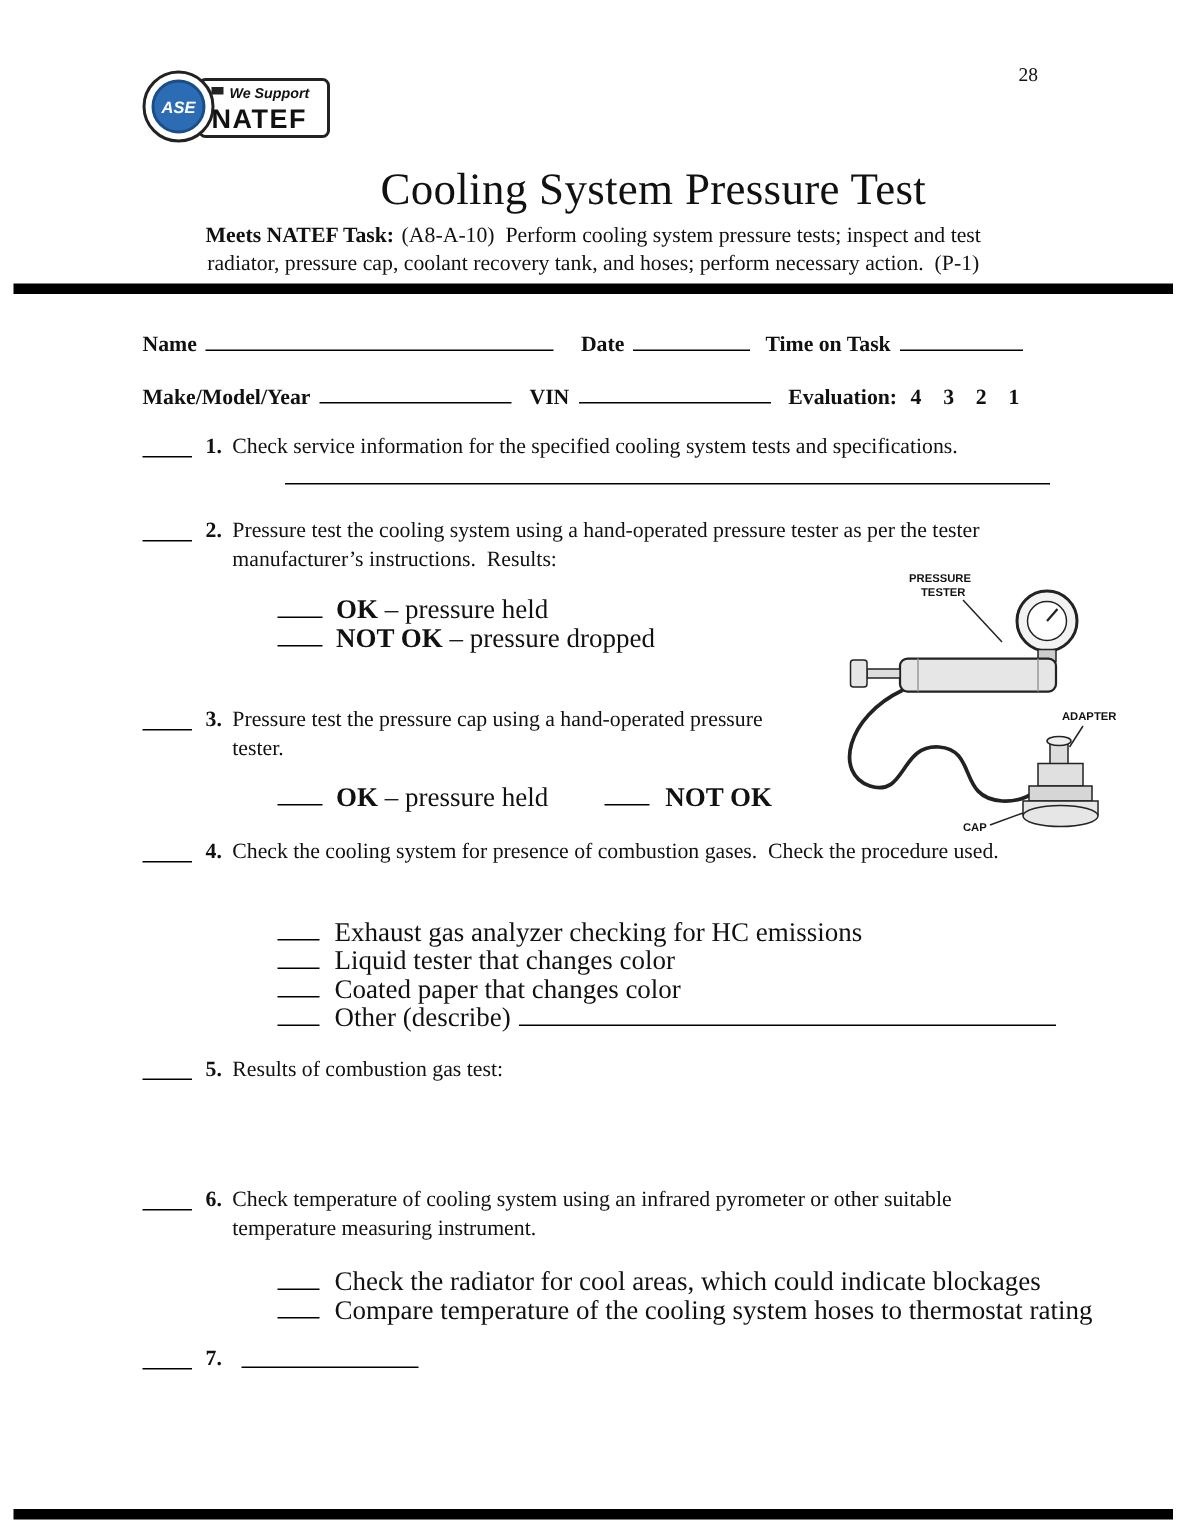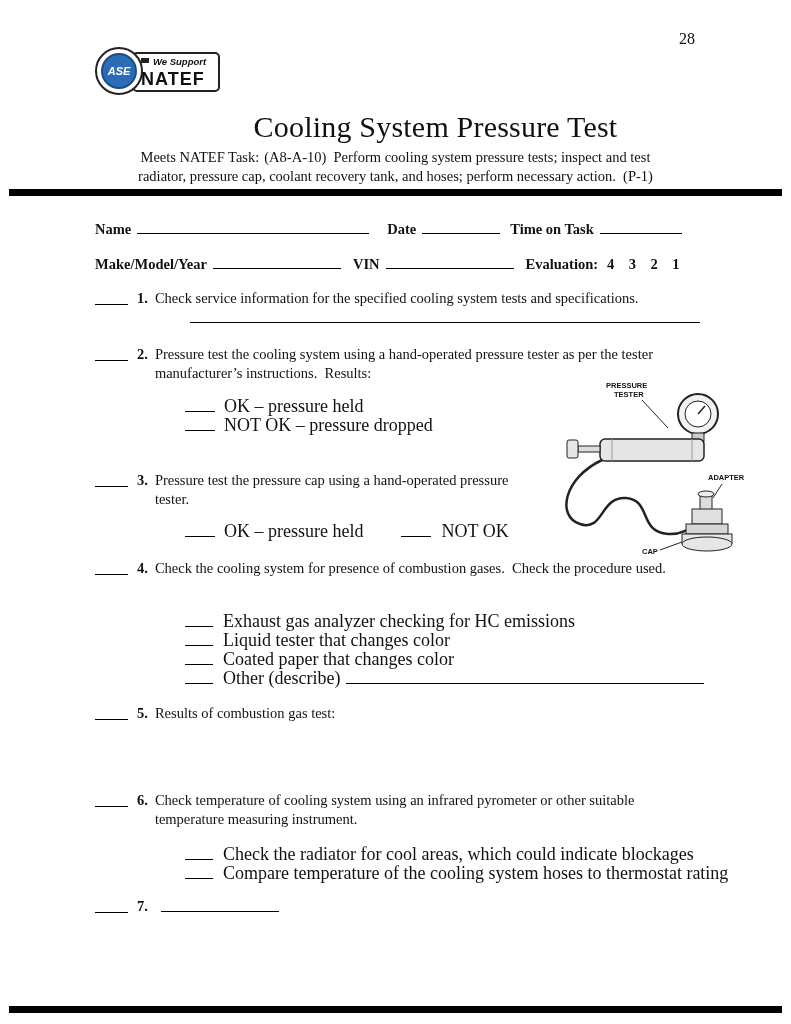--- a/index.html
+++ b/index.html
@@ -1,22 +1,22 @@
 <!DOCTYPE html>
 <html><head>
 <meta charset="utf-8">
 <style>
   html,body{margin:0;padding:0;background:#fff;}
   .page{
     position:relative;width:791px;height:1024px;background:#fff;
     font-family:"Liberation Serif", serif;color:#111;overflow:hidden;
   }
-  .b{font-weight:normal;}
+  .b{font-weight:bold;}
   .rule{position:absolute;left:9px;right:9px;height:7px;background:#000;}
-  .page-num{position:absolute;top:30px;left:679px;font-size:16px;}
+  .page-num{position:absolute;top:42px;left:679px;font-size:13px;}
   .title{position:absolute;top:110px;left:0;width:100%;text-align:center;
          font-size:30px;font-weight:normal;letter-spacing:.2px;margin-left:40px;}
   .task{position:absolute;top:148px;left:0;width:100%;text-align:center;
         font-size:14.5px;line-height:18.5px;}
   .task .b{margin-right:5px;}
   .meta{position:absolute;left:95px;font-size:14.5px;white-space:nowrap;}
   .meta .lbl{font-weight:bold;}
   .obk{display:inline-block;border-bottom:1.3px solid #000;height:14px;
        vertical-align:baseline;}
   .item{position:absolute;left:95px;display:flex;align-items:flex-start;

